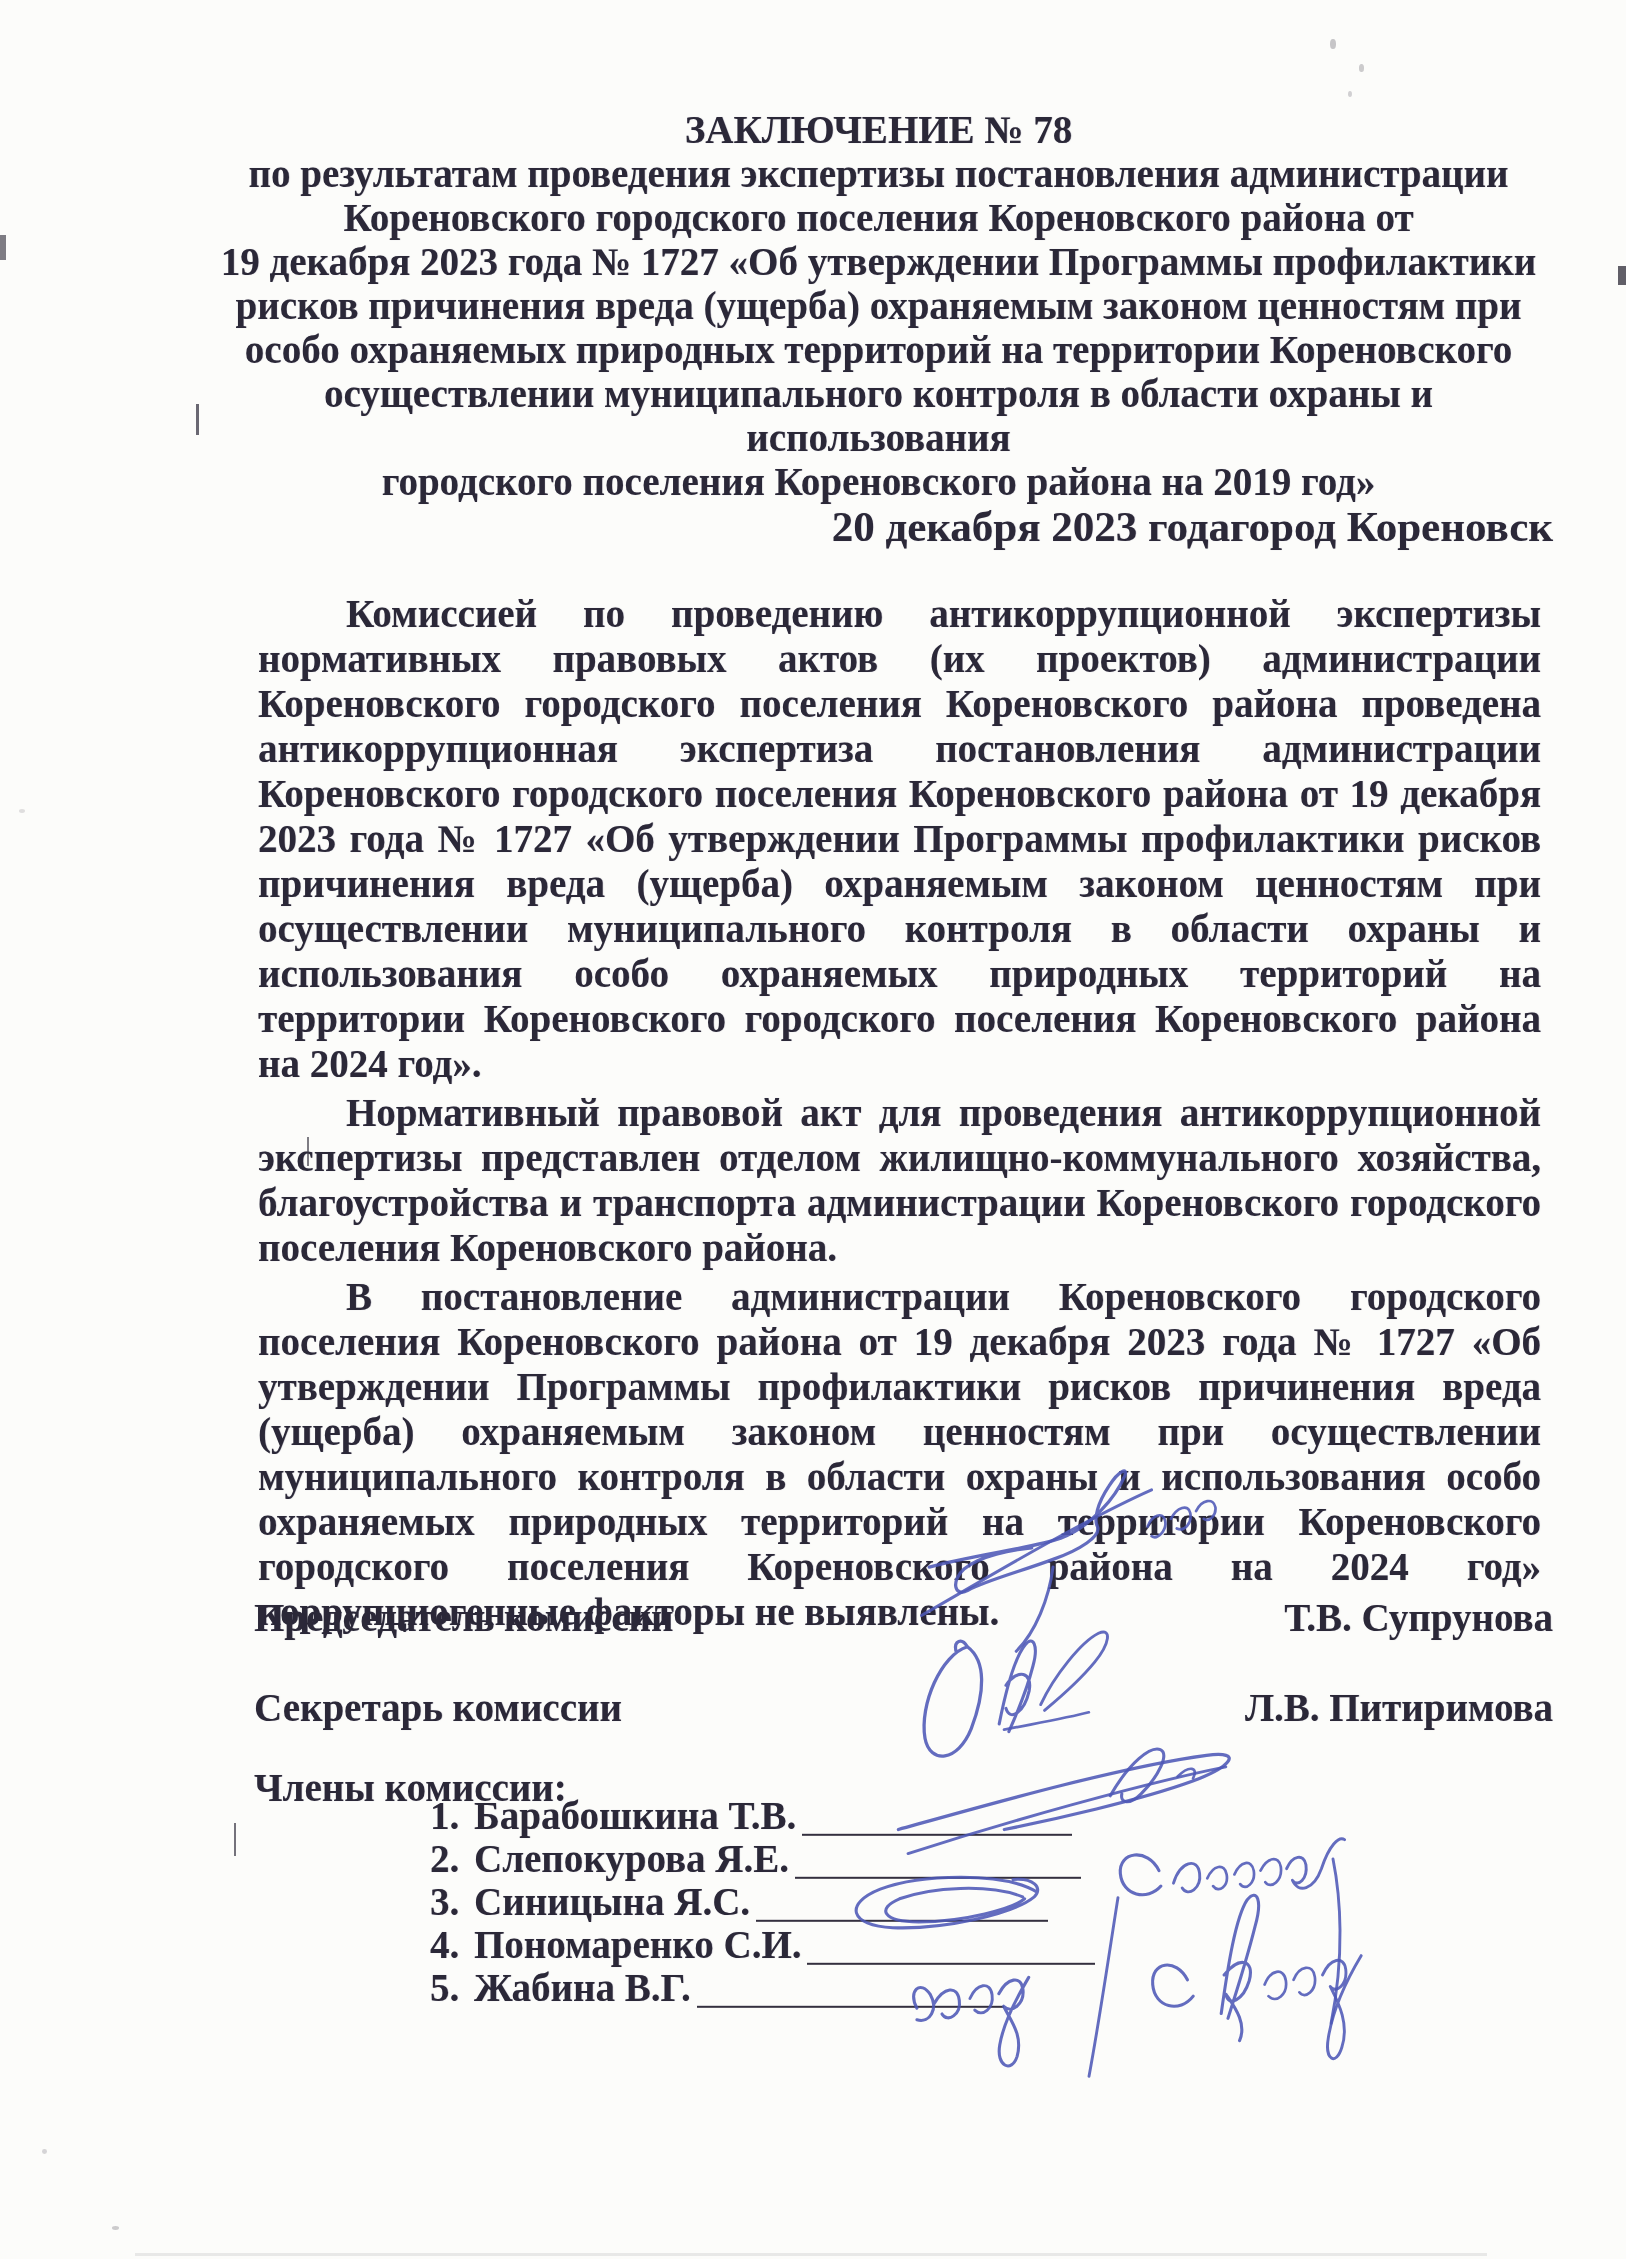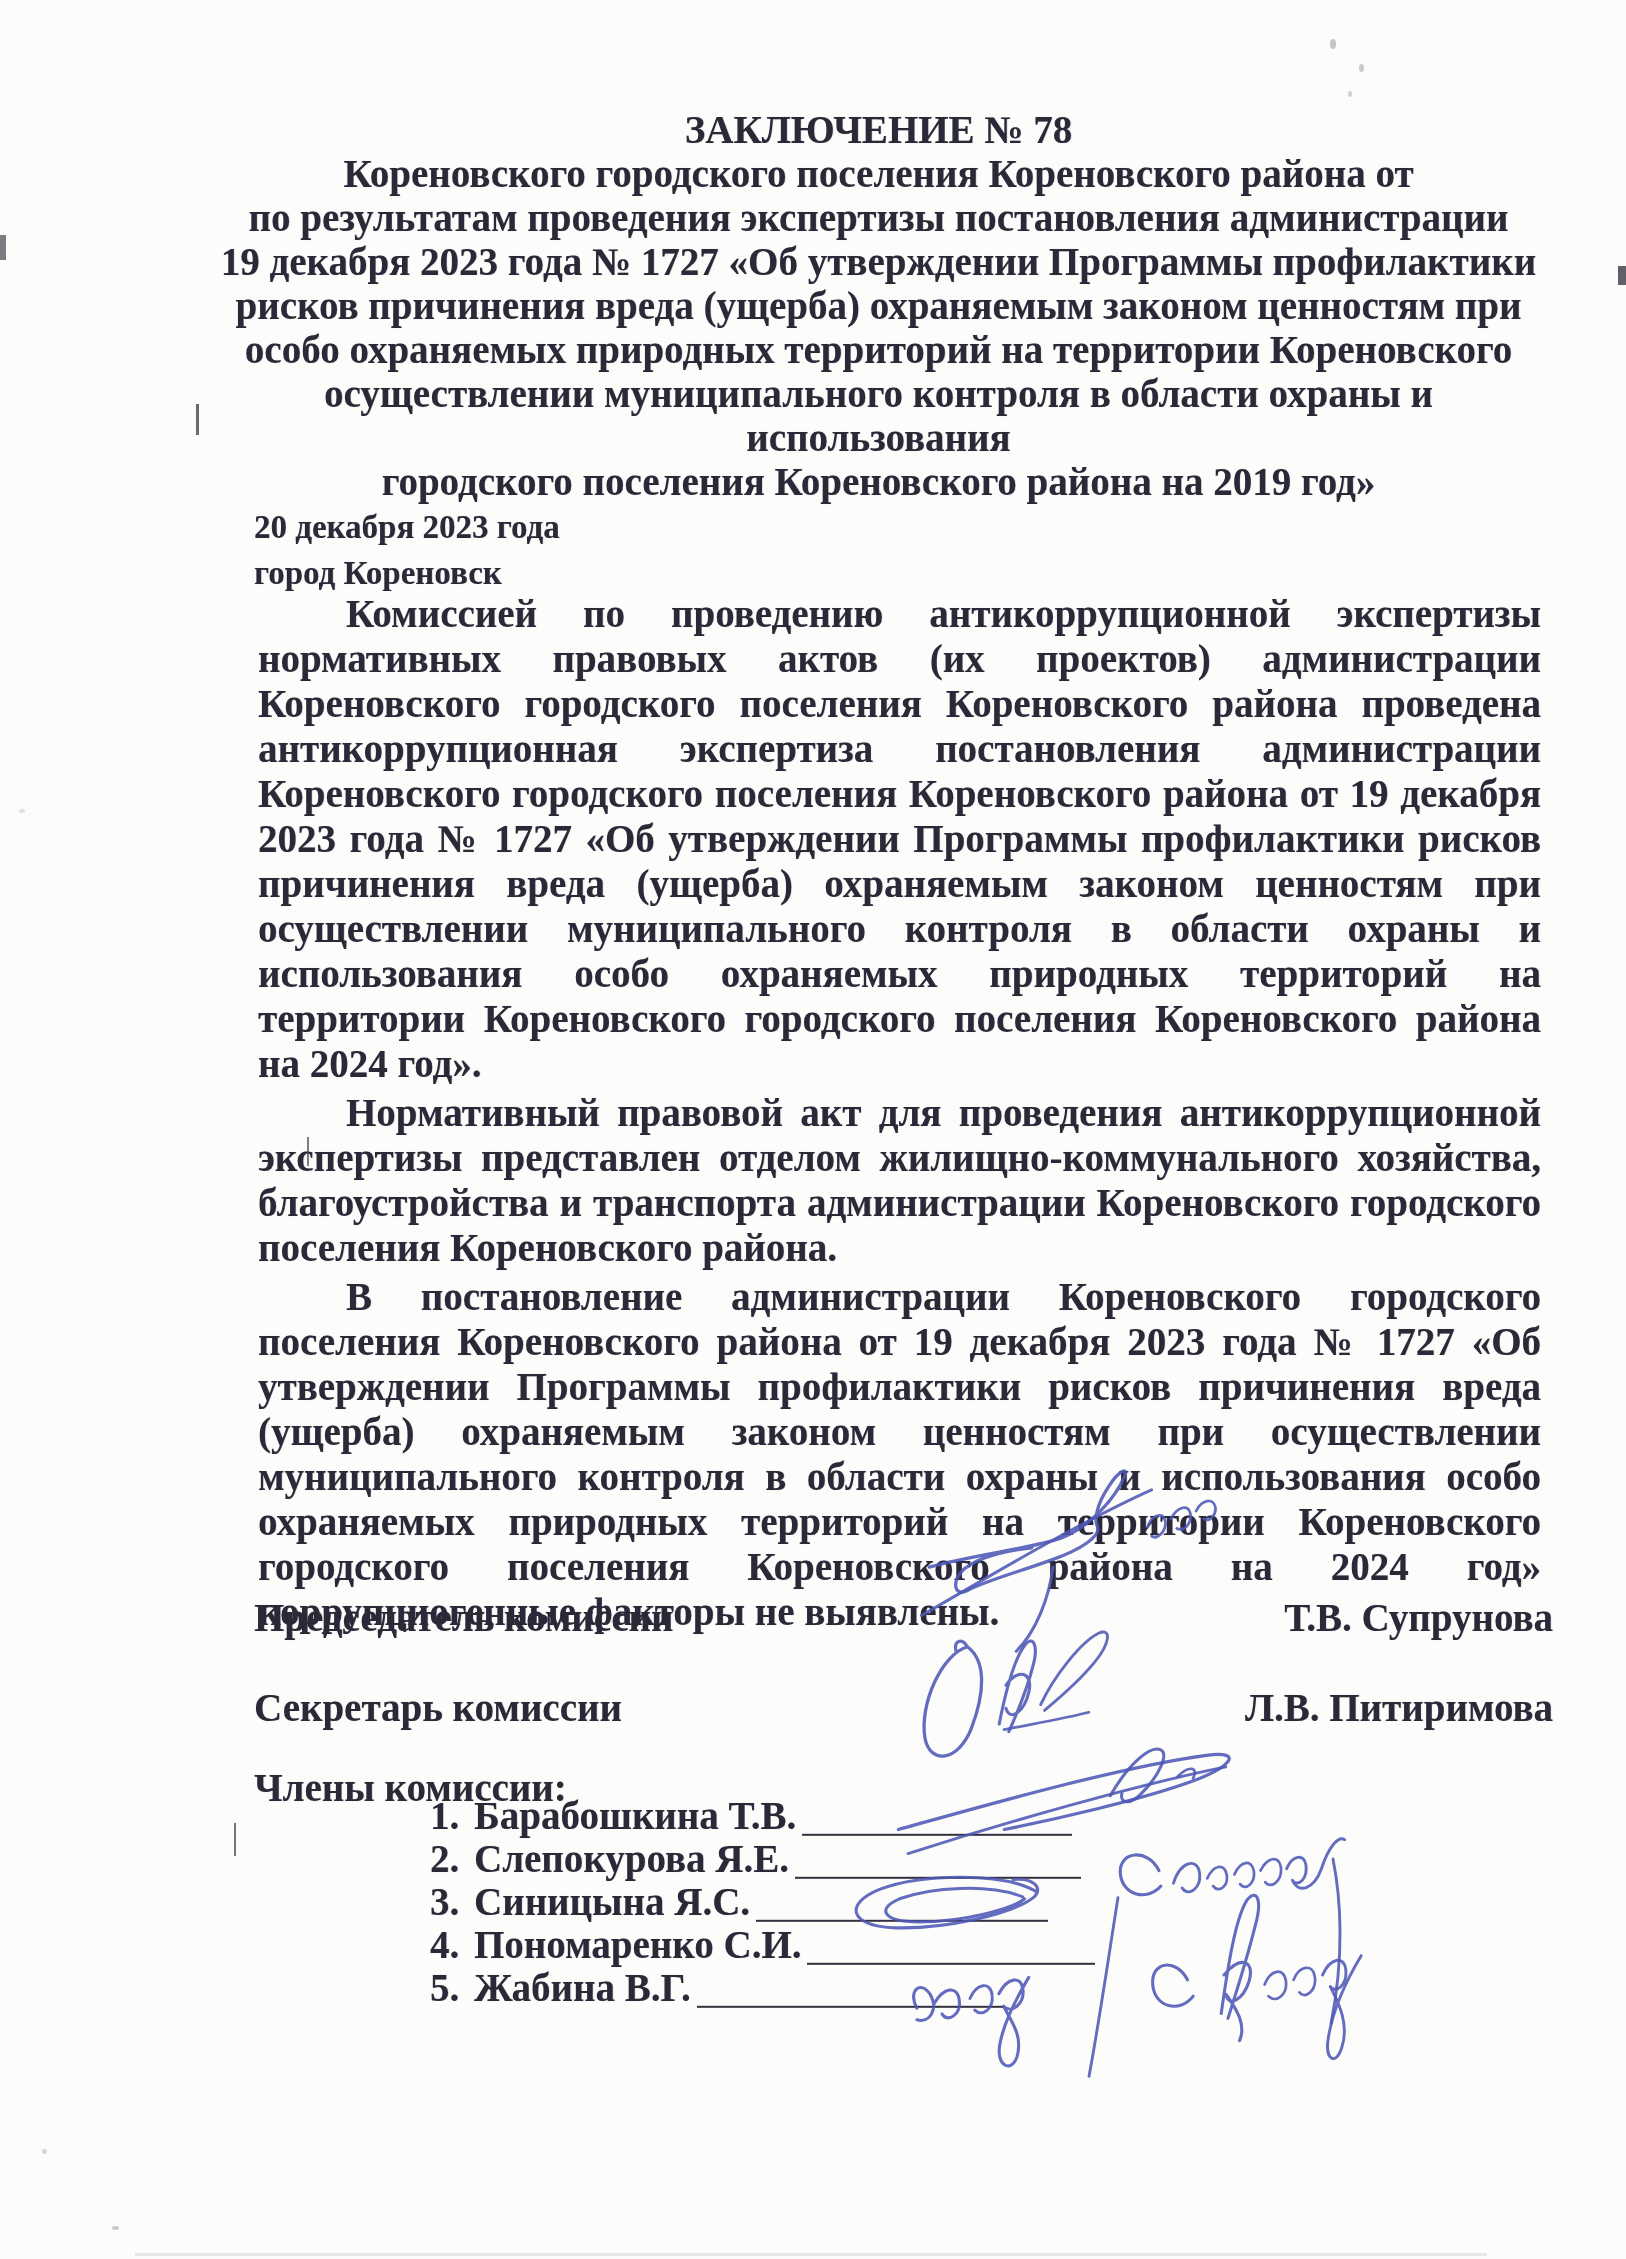--- a/index.html
+++ b/index.html
@@ -15,22 +15,22 @@
     font-weight:bold;
   }
   
   .title-block{
     position:absolute;left:193px;top:108px;width:1371px;
     text-align:center;font-size:39px;line-height:44px;
   }
   
   .date-row{
     position:absolute;left:254px;top:504px;width:1299px;
-    display:flex;justify-content:space-between;
-    font-size:33px;line-height:46px;flex-direction:column;
+    display:flex;justify-content:flex-end;
+    font-size:43px;line-height:46px;
   }
   
   .body-text{
     position:absolute;left:254px;top:587px;width:1291px;
     font-size:39px;line-height:45px;
   }
   .body-text p{
     margin:4px;text-align:justify;text-align-last:left;text-indent:88px;
   }
   
@@ -81,22 +81,22 @@
   .a-speck6{left:19.3px;top:809px;width:5.8px;height:3.9px;opacity:.15;border-radius:50%;}
   .a-bottom{left:135px;top:2253px;width:1352px;height:2.9px;opacity:.10;}
 </style>
 </head>
 <body>
 
 <div class="page" style="color: rgb(43, 40, 56);">
 
   <div class="title-block">
     <div>ЗАКЛЮЧЕНИЕ № 78</div>
+    <div>по результатам проведения экспертизы постановления администрации</div>
     <div>Кореновского городского поселения Кореновского района от</div>
-    <div>по результатам проведения экспертизы постановления администрации</div>
     <div>19 декабря 2023 года № 1727 «Об утверждении Программы профилактики</div>
     <div>рисков причинения вреда (ущерба) охраняемым законом ценностям при</div>
     <div>особо охраняемых природных территорий на территории Кореновского</div>
     <div>осуществлении муниципального контроля в области охраны и использования</div>
     <div>городского поселения Кореновского района на 2019 год»</div>
   </div>
 
   <div class="date-row">
     <span>20 декабря 2023 года</span>
     <span>город Кореновск</span>

